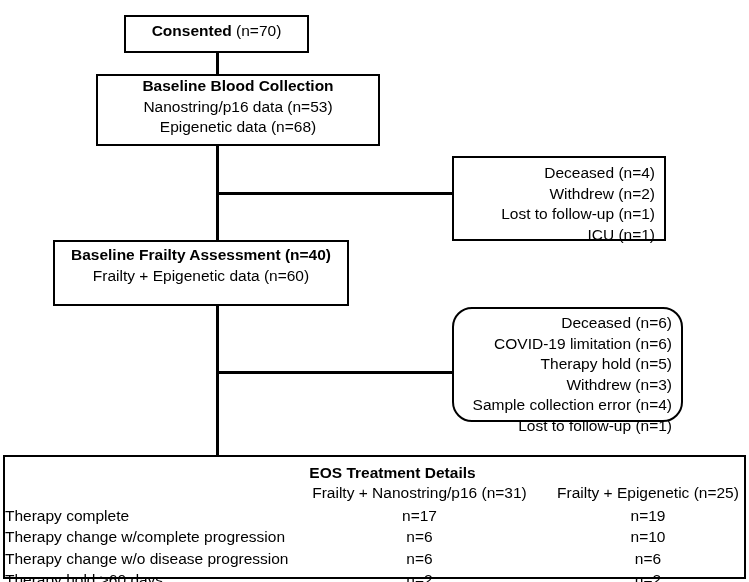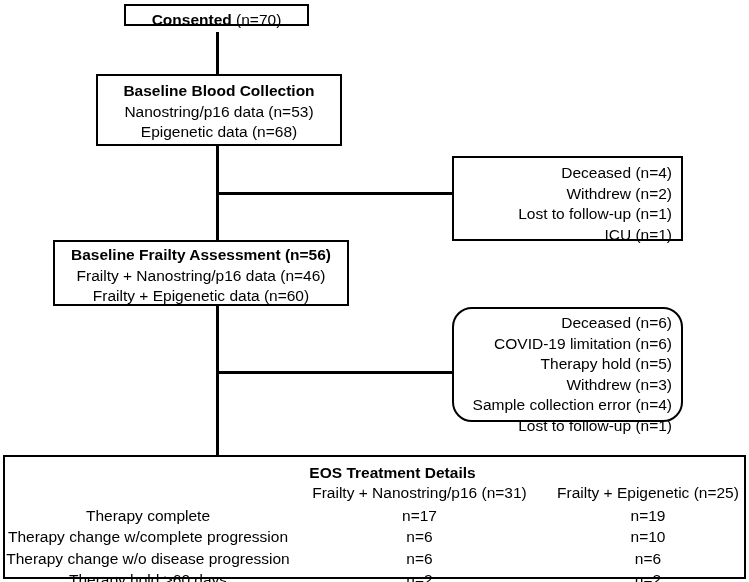--- a/index.html
+++ b/index.html
@@ -51,40 +51,39 @@
   .ln-b {
     font-size: 15.5px;
     line-height: 20.5px;
     font-weight: bold;
     white-space: nowrap;
   }
 
   
   #box-consented {
     left: 124px;
-    top: 4px;
+    top: 15px;
     width: 185px;
-    height: 22px;
+    height: 38px;
     padding-top: 4px;
   }
 
   
   #box-blood {
     left: 96px;
     top: 74px;
-    width: 246px;
+    width: 284px;
     height: 72px;
-    padding-top: 5px;
   }
 
   
   #box-excl1 {
     left: 452px;
     top: 156px;
-    width: 231px;
+    width: 214px;
     height: 85px;
     padding: 5px 9px 0 9px;
   }
 
   
   #box-frailty {
     left: 53px;
     top: 240px;
     width: 296px;
     height: 66px;
@@ -124,21 +123,21 @@
   }
   .eos-table td, .eos-table th {
     font-size: 15.5px;
     line-height: 21.5px;
     padding: 0;
     font-weight: normal;
     white-space: nowrap;
   }
   .eos-label {
     width: 286px;
-    text-align: center;
+    text-align: left;
     padding-left: 9px;
   }
   .eos-col1 {
     width: 257px;
     text-align: center;
   }
   .eos-col2 {
     width: 200px;
     text-align: center;
   }
@@ -172,22 +171,21 @@
   </div>
 
   <div class="box rt" id="box-excl1">
     <div class="ln">Deceased (n=4)</div>
     <div class="ln">Withdrew (n=2)</div>
     <div class="ln">Lost to follow-up (n=1)</div>
     <div class="ln">ICU (n=1)</div>
   </div>
 
   <div class="box ctr" id="box-frailty">
-    <div class="ln-b">Baseline Frailty Assessment (n=56)</div>
-    <div class="ln">Frailty + Nanostring/p16 data (n=46)</div>
+    <div class="ln-b">Baseline Frailty Assessment (n=40)</div>
     <div class="ln">Frailty + Epigenetic data (n=60)</div>
   </div>
 
   <div class="box rt" id="box-excl2">
     <div class="ln">Deceased (n=6)</div>
     <div class="ln">COVID-19 limitation (n=6)</div>
     <div class="ln">Therapy hold (n=5)</div>
     <div class="ln">Withdrew (n=3)</div>
     <div class="ln">Sample collection error (n=4)</div>
     <div class="ln">Lost to follow-up (n=1)</div>

